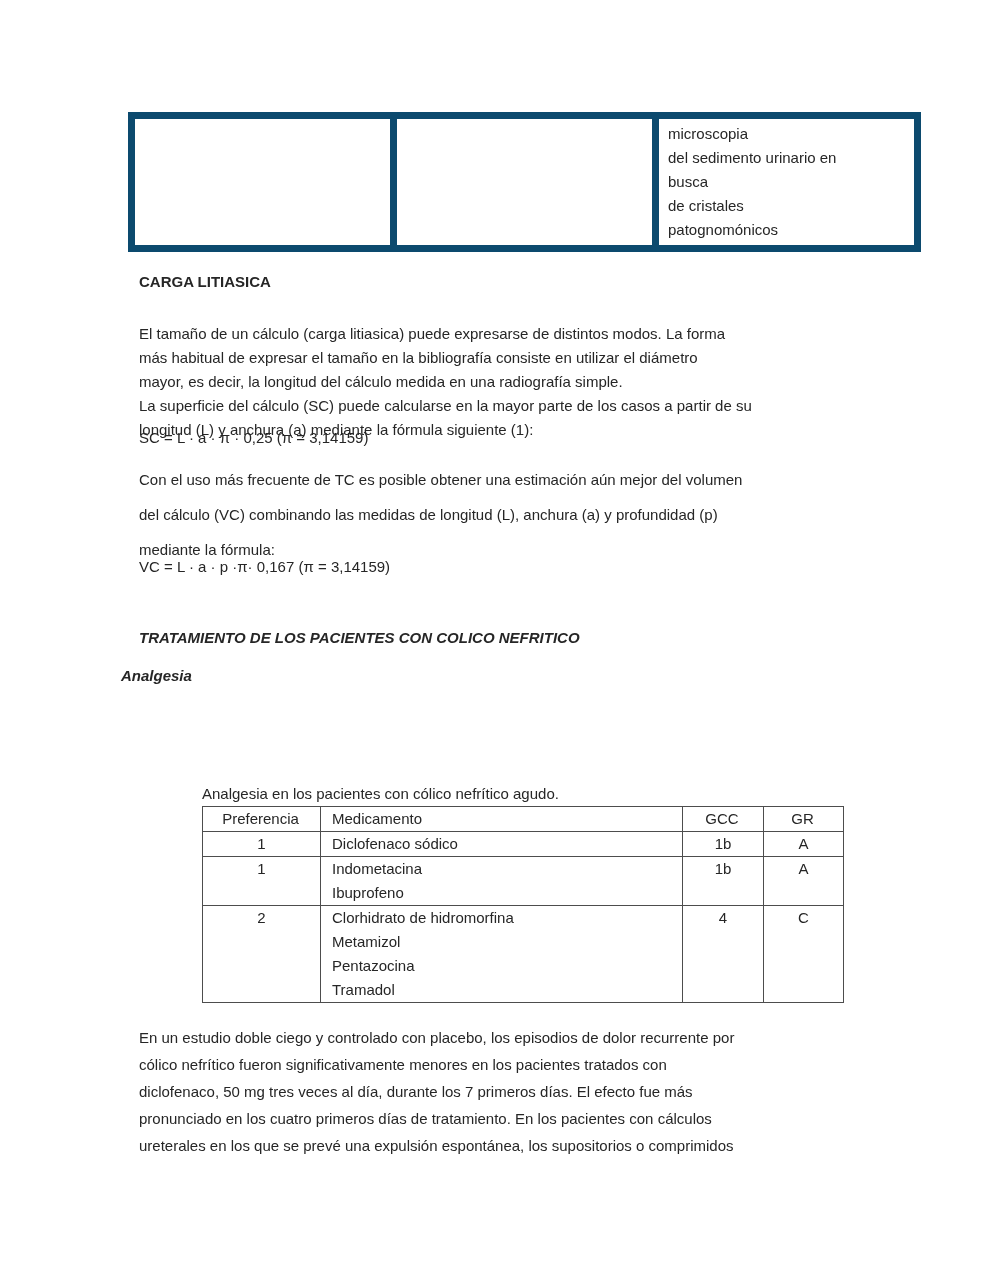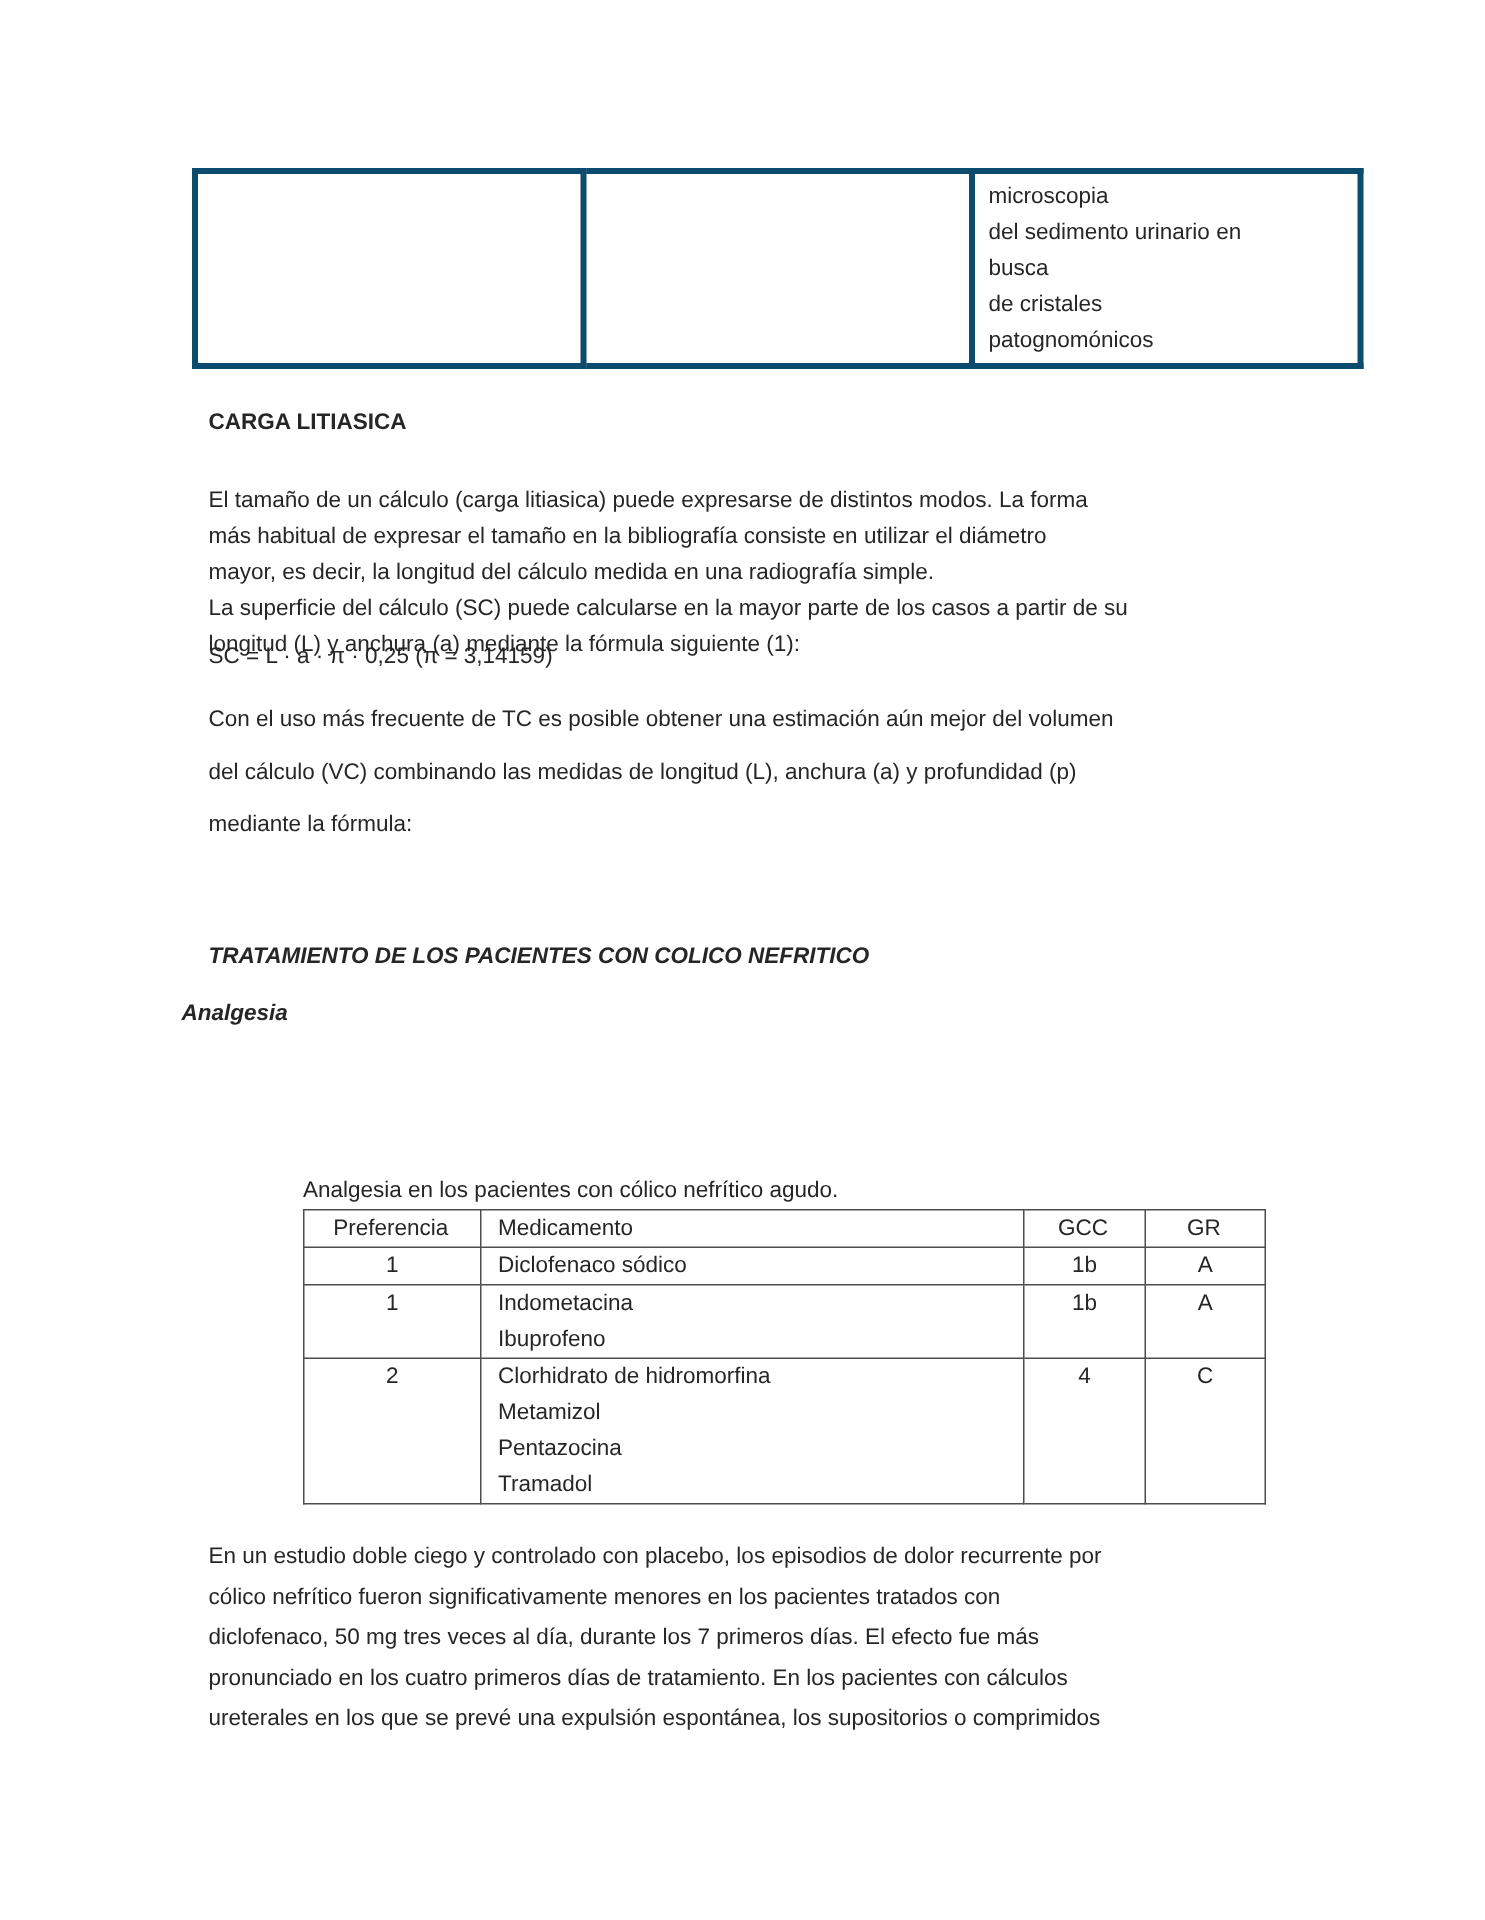--- a/index.html
+++ b/index.html
@@ -17,21 +17,21 @@
   .pre { white-space: pre-line; }
   .center { text-align: left; }
   .bold { font-weight: bold; }
 
   
   .top-table {
     left: 128px; top: 112px; width: 714px;
     border-collapse: collapse; table-layout: fixed;
   }
   .top-table td {
-    border: 4px solid #0c4a6e;
+    border: 7px solid #0c4a6e;
     width: 238px; height: 119px;
     vertical-align: top;
     padding: 3px 8px 3px 9px;
     line-height: 24px;
   }
 
   
   .h-main { left: 139px; top: 272px; width: 712px; line-height: 20px; }
   .h-trat { left: 139px; top: 628px; width: 712px; line-height: 20px; font-style: italic; }
   .h-analgesia { left: 121px; top: 666px; width: 400px; line-height: 20px; font-style: italic; }
@@ -91,20 +91,21 @@
 mayor, es decir, la longitud del cálculo medida en una radiografía simple.
 La superficie del cálculo (SC) puede calcularse en la mayor parte de los casos a partir de su
 longitud (L) y anchura (a) mediante la fórmula siguiente (1):</div>
 
   <div class="abs formula-sc center">SC = L · a · π · 0,25 (π = 3,14159)</div>
 
   <div class="abs para-2 pre">Con el uso más frecuente de TC es posible obtener una estimación aún mejor del volumen
 del cálculo (VC) combinando las medidas de longitud (L), anchura (a) y profundidad (p)
 mediante la fórmula:</div>
 
+  <div class="abs formula-vc center">VC = L · a · p ·π· 0,167 (π = 3,14159)</div>
 
   <div class="abs h-trat center bold">TRATAMIENTO DE LOS PACIENTES CON COLICO NEFRITICO</div>
 
   <div class="abs h-analgesia bold">Analgesia</div>
 
 
   <div class="abs tbl-caption center">Analgesia en los pacientes con cólico nefrítico agudo.</div>
 
   <table class="abs analgesia-table">
     <thead>

